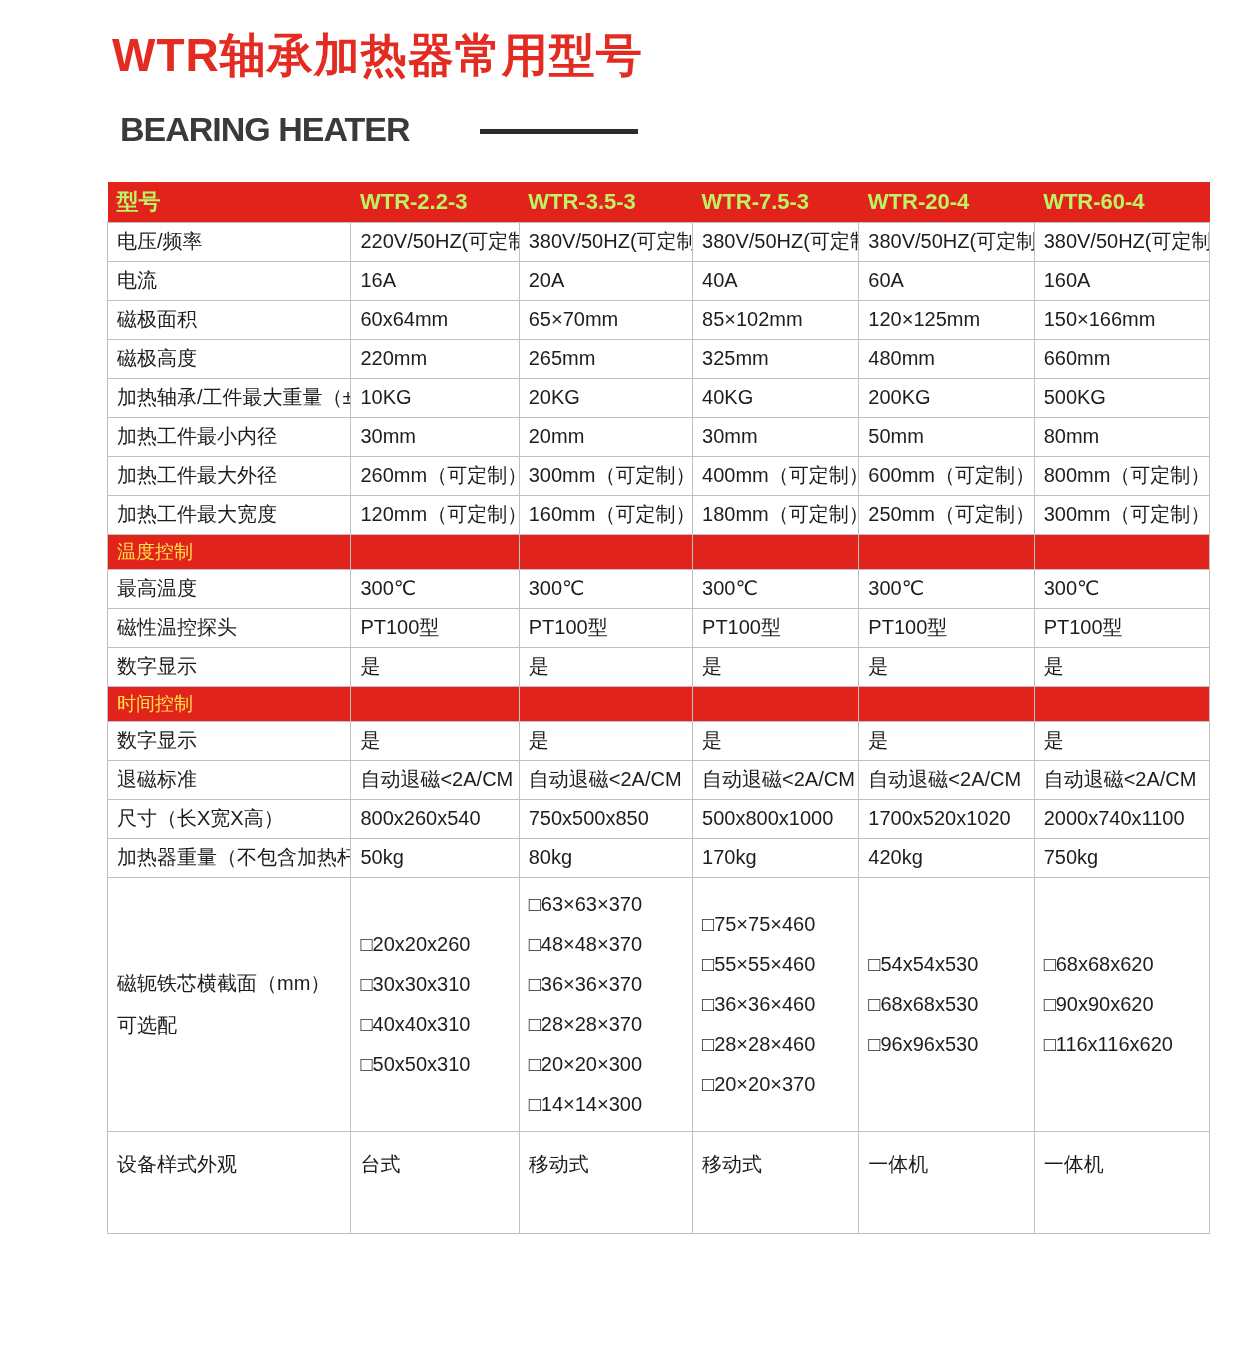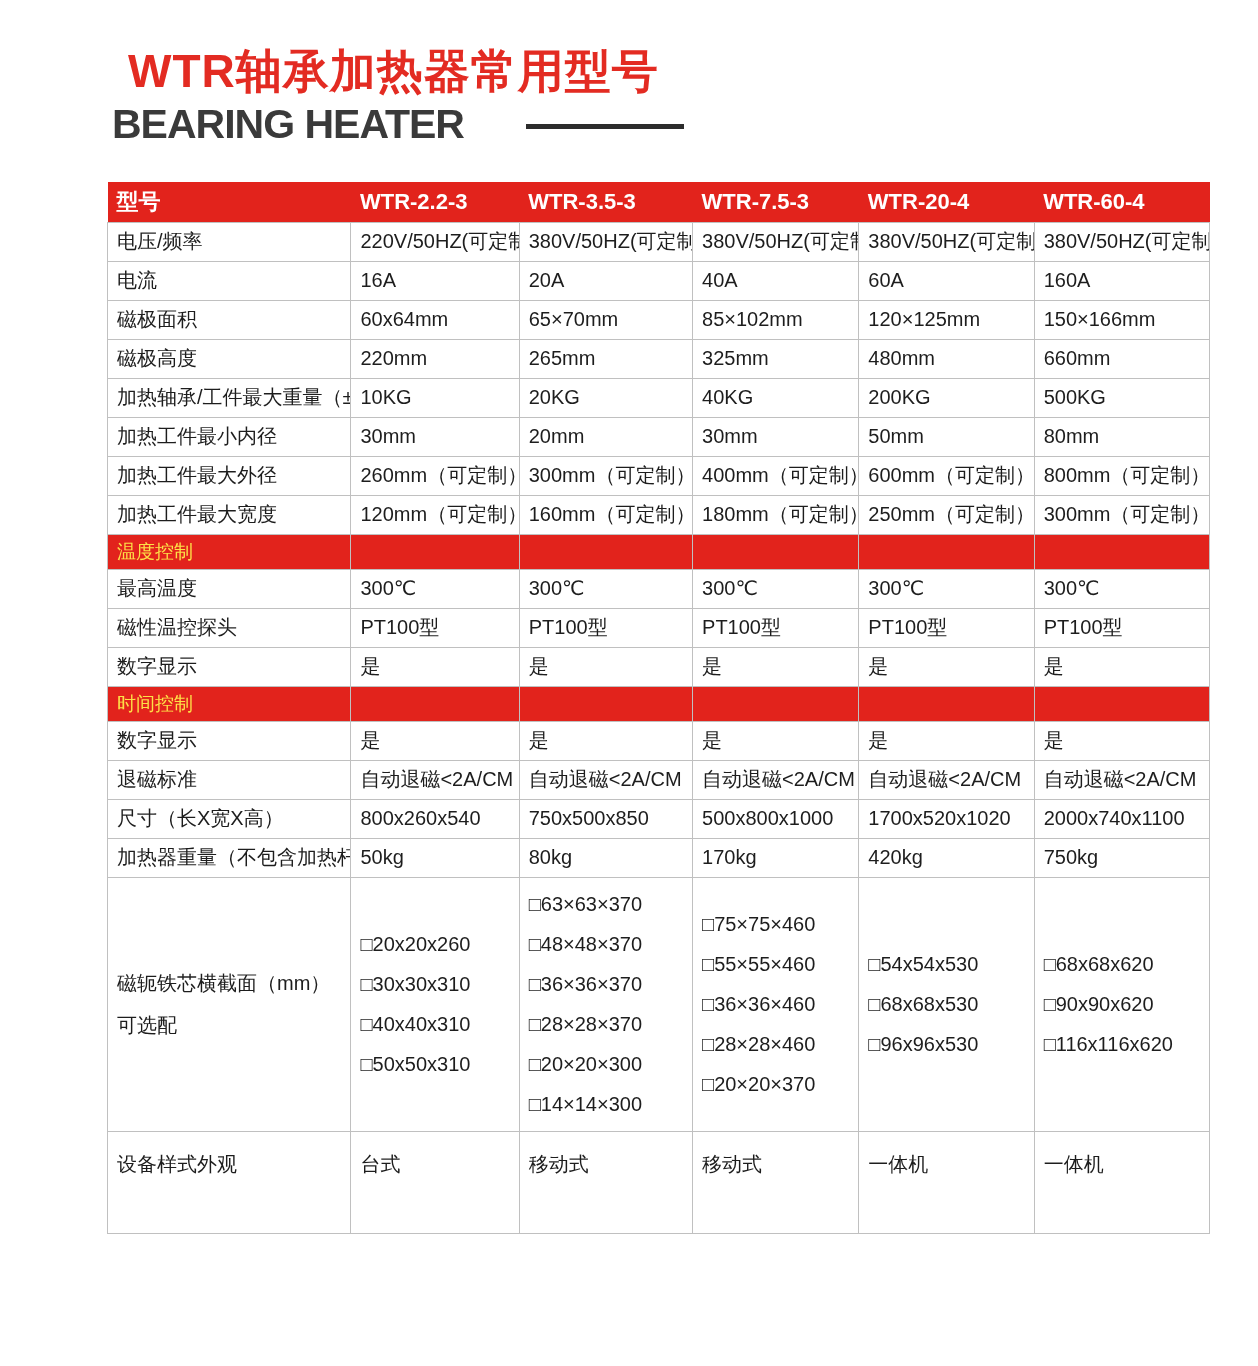--- a/index.html
+++ b/index.html
@@ -12,41 +12,41 @@
   *{box-sizing:border-box;}
   html,body{margin:0;padding:0;}
   body{
     width:1258px;height:1366px;background:#ffffff;
     font-family:"Liberation Sans","DejaVu Sans",sans-serif;
     color:var(--text);
   }
   .page{position:relative;width:1258px;height:1366px;overflow:hidden;}
 
   .title-cn{
-    position:absolute;left:112px;top:30px;margin:16px;
+    position:absolute;left:112px;top:30px;margin:0;
     font-size:46px;font-weight:600;color:var(--title-red);
     letter-spacing:1px;line-height:1.1;
   }
   .title-en-row{
     position:absolute;left:112px;top:104px;display:flex;align-items:center;
   }
   .title-en{
-    margin:0;font-size:41px;font-weight:bold;color:var(--title-dark);
+    margin:8px;font-size:34px;font-weight:bold;color:var(--title-dark);
     letter-spacing:-1px;line-height:1.0;
   }
   .title-line{
     width:158px;height:5px;background:#2c2c2c;margin-left:62px;margin-top:4px;
   }
 
   table.spec{
     position:absolute;left:107px;top:182px;width:1103px;
     border-collapse:collapse;table-layout:fixed;
   }
   table.spec th{
-    background:var(--red);color:#ffffff;text-align:left;
+    background:var(--red);color:#bef264;text-align:left;
     font-size:22px;font-weight:bold;height:40px;
     padding:0 0 0 9px;border:0;
   }
   table.spec td{
     border:1px solid var(--border);
     font-size:20px;height:39px;vertical-align:middle;
     padding:2px 4px 2px 9px;line-height:1.15;
     overflow:hidden;white-space:nowrap;
   }
   tr.section td{

